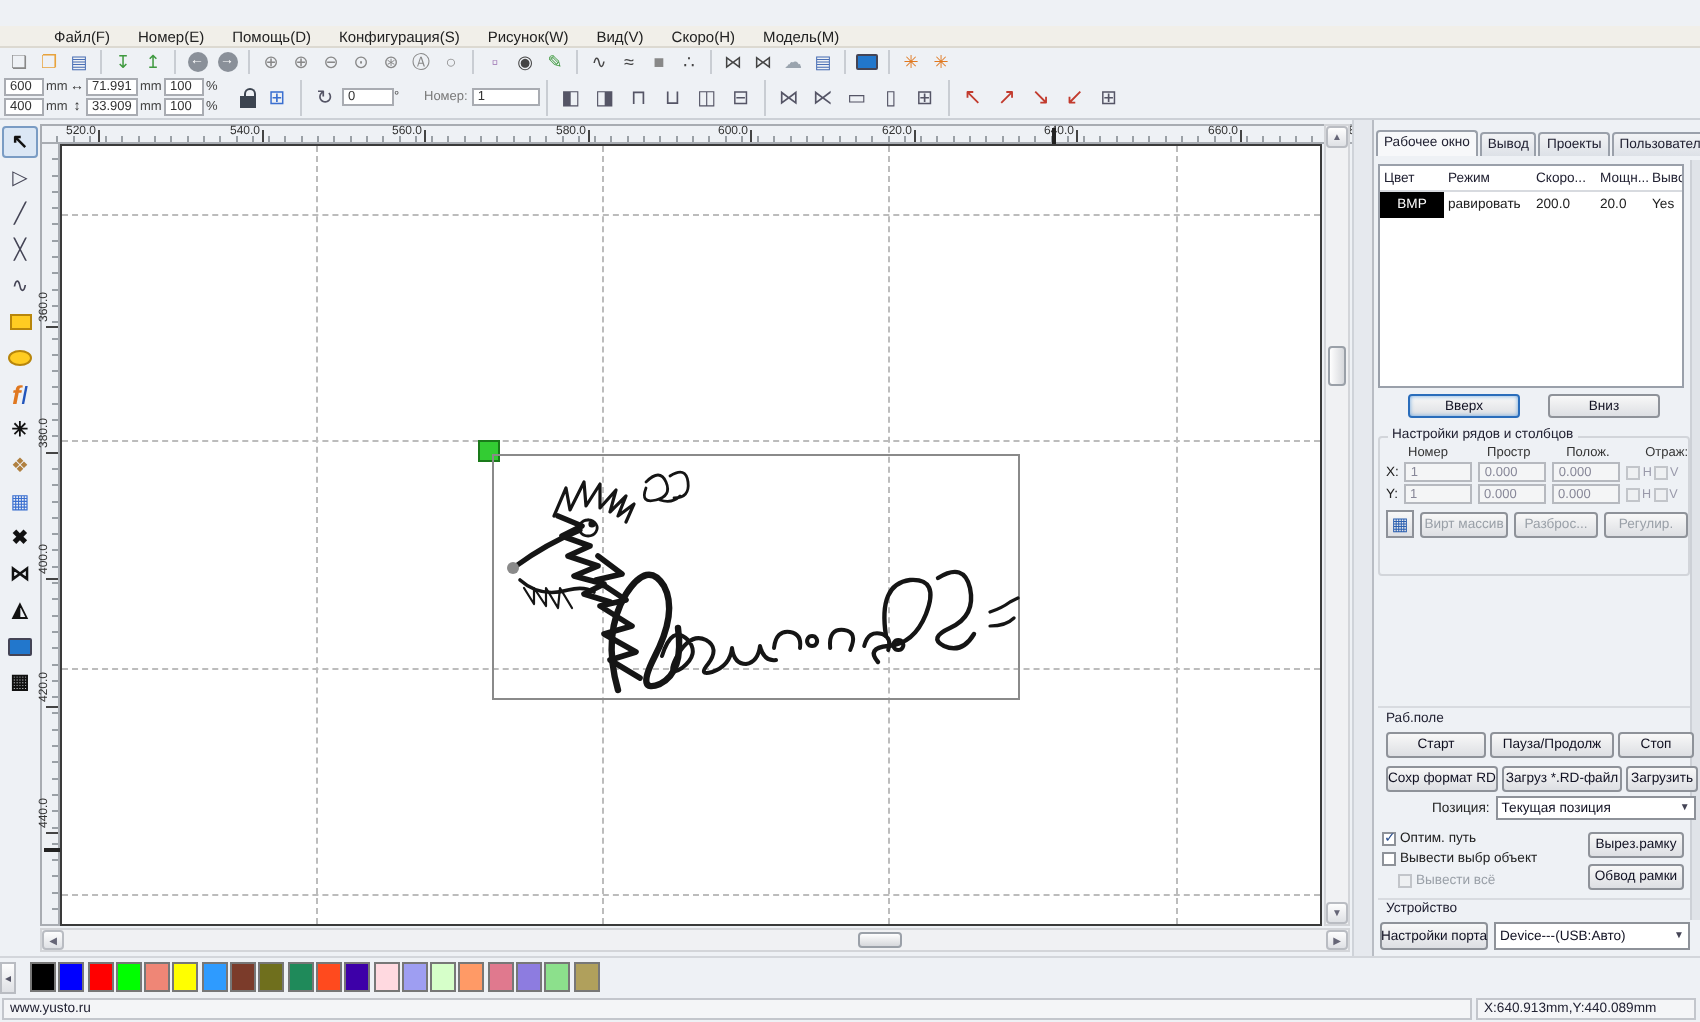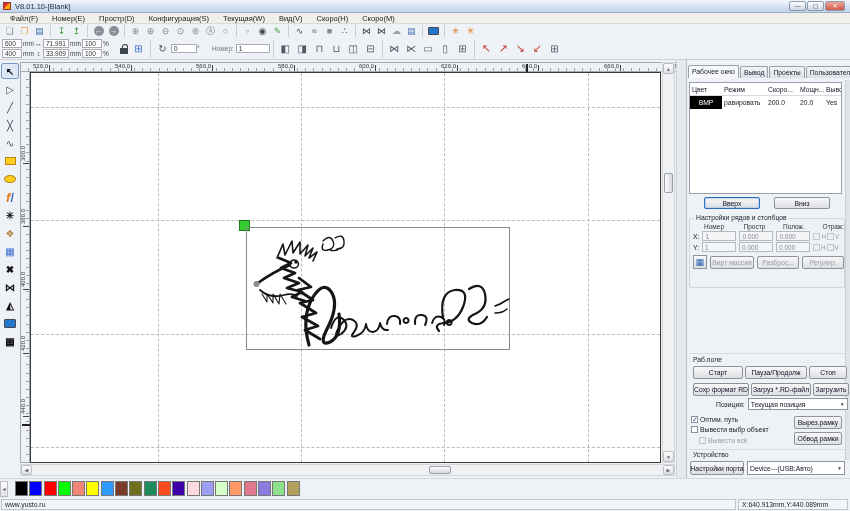--- a/index.html
+++ b/index.html
@@ -9,21 +9,21 @@
 
 
 .titlebar{position:absolute;left:0;top:0;width:850px;height:13px;background:linear-gradient(#f4f8fd,#d6e3f3 50%,#c2d4ea);border-bottom:1px solid #9eafc4;display:flex;align-items:center;padding:0 3px;}
 .app-icon{width:8px;height:8px;background:linear-gradient(135deg,#d33 50%,#fa0 50%);margin-right:4px;border:1px solid #933;}
 .title-text{font-size:7.5px;color:#1d2c3e;}
 .winbtns{margin-left:auto;display:flex;gap:1px;padding-right:2px;}
 .winbtn{width:17px;height:10px;border:1px solid #8b99ab;border-radius:2px;background:linear-gradient(#fefefe,#ccd6e2);font-size:6px;line-height:8px;text-align:center;color:#334;}
 .winbtn.close{background:linear-gradient(#f0a79c,#cf5a4a);color:#fff;width:20px;}
 
 
-.menubar{position:absolute;left:0;top:13px;width:850px;height:11px;background:#f1efe9;border-bottom:1px solid #dcd9d1;display:flex;align-items:center;padding-left:3px;}
+.menubar{position:absolute;left:0;top:13px;width:850px;height:11px;background:#f1efe9;border-bottom:1px solid #dcd9d1;display:flex;align-items:center;padding-left:20px;}
 .menu-item{padding:0 7px;font-size:7.5px;color:#222;}
 
 
 .toolbar1{position:absolute;left:0;top:24px;width:850px;height:14px;background:#eef1f5;display:flex;align-items:center;padding-left:2px;}
 .toolbar2{position:absolute;left:0;top:38px;width:850px;height:22px;background:#eef1f5;border-bottom:1px solid #ccd0d6;display:flex;align-items:center;padding-left:2px;}
 .tb{width:15px;height:13px;display:flex;align-items:center;justify-content:center;font-size:9px;color:#667;cursor:default;}
 .tb.c-org{color:#e8a33c;} .tb.c-blu{color:#4a6fb5;} .tb.c-grn{color:#3f9a3f;} .tb.c-gray{color:#888;}
 .tb.c-pur{color:#9a6fb0;} .tb.c-dk{color:#444;} .tb.c-cloud{color:#9aa4ae;} .tb.c-star{color:#e07820;}
 .tb .circ{width:10px;height:10px;border-radius:50%;background:#8a9099;color:#fff;font-size:7px;line-height:10px;text-align:center;}
 .tb .mon{width:11px;height:8px;background:#2277cc;border:1px solid #445;border-radius:1px;}
@@ -120,39 +120,30 @@
 .statusbar{position:absolute;left:0;top:498px;width:850px;height:13px;background:#eef1f5;display:flex;gap:2px;padding:1px 1px;}
 .status-cell{border:1px solid #c3c6cc;background:#f4f5f7;height:11px;line-height:10px;font-size:6.8px;color:#223;padding:0 3px;}
 .status-left{width:735px;}
 .status-right{width:110px;}
 </style>
 </head>
 <body>
 
 <div id="app">
 
-  <div class="titlebar">
-    <span class="app-icon"></span>
-    <span class="title-text">V8.01.10-[Blank]</span>
-    <span class="winbtns">
-      <span class="winbtn">—</span>
-      <span class="winbtn">▢</span>
-      <span class="winbtn close">✕</span>
-    </span>
-  </div>
 
   <div class="menubar">
     <span class="menu-item">Файл(F)</span>
     <span class="menu-item">Номер(E)</span>
-    <span class="menu-item">Простр(D)</span>
+    <span class="menu-item">Помощь(D)</span>
     <span class="menu-item">Конфигурация(S)</span>
-    <span class="menu-item">Текущая(W)</span>
+    <span class="menu-item">Рисунок(W)</span>
     <span class="menu-item">Вид(V)</span>
     <span class="menu-item">Скоро(H)</span>
-    <span class="menu-item">Скоро(M)</span>
+    <span class="menu-item">Модель(M)</span>
   </div>
 
   <div class="toolbar1">
     <span class="tb c-gray">❏</span>
     <span class="tb c-org">❐</span>
     <span class="tb c-blu">▤</span>
     <span class="sep"></span>
     <span class="tb c-grn">↧</span>
     <span class="tb c-grn">↥</span>
     <span class="sep"></span>

